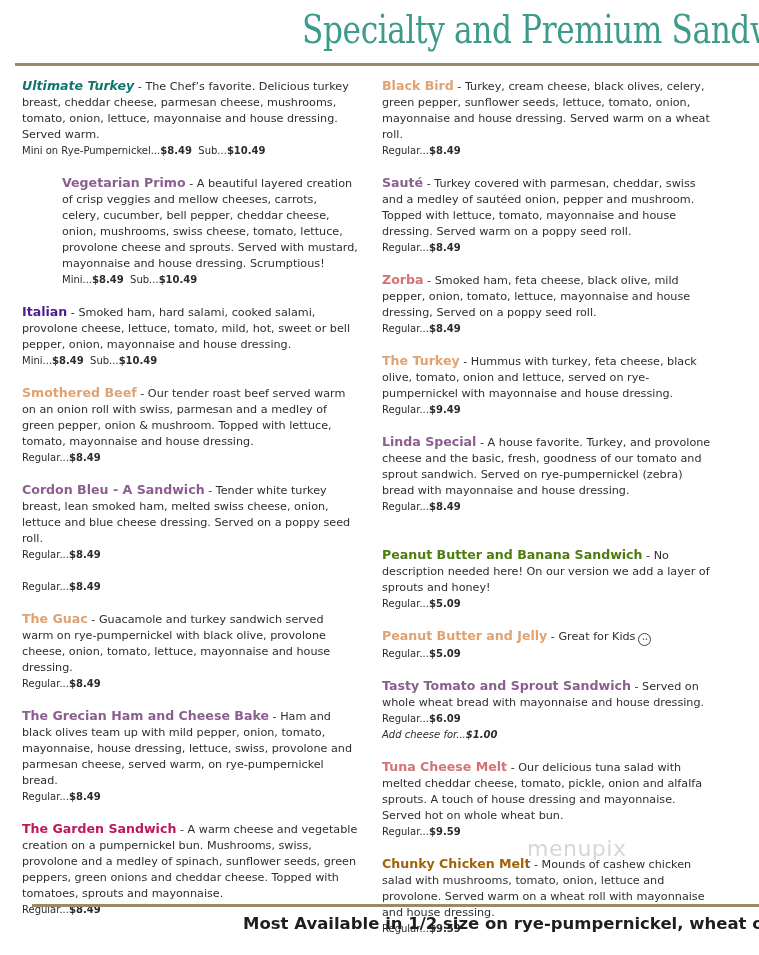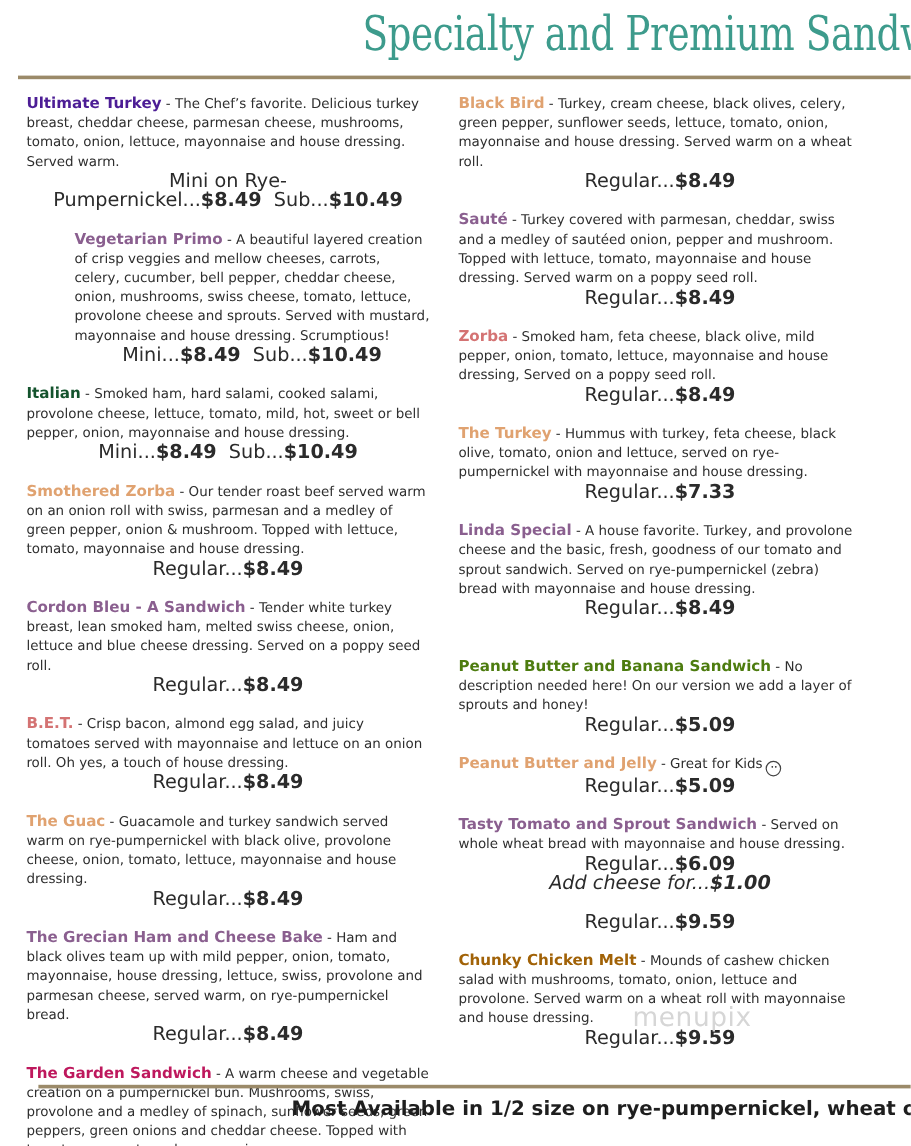--- a/index.html
+++ b/index.html
@@ -11,62 +11,61 @@
       font-weight: normal;
     }
     .rule-top { position: absolute; left: 15px; right: 0; top: 63px; height: 3px; background: #9b8a69; }
     .rule-bottom { position: absolute; left: 32px; right: 0; top: 904px; height: 3px; background: #9b8a69; }
     .col { position: absolute; top: 78px; }
     .col-left { left: 22px; width: 336px; }
     .col-right { left: 382px; width: 336px; }
     .item { font-size: 11.2px; line-height: 16px; margin: 0; }
     .item .name { font-weight: bold; font-size: 12.6px; }
     .item .desc { color: #2e2e2e; }
-    .price { text-align: center; font-size: 16px; line-height: 16px; }
+    .price { text-align: left; font-size: 10px; line-height: 16px; }
     .price b { font-weight: bold; }
     .price.italic { font-style: italic; }
     .footer {
       position: absolute; left: 243px; top: 914px; white-space: nowrap;
       font-size: 16.5px; font-weight: bold; color: #1e1e1e;
     }
     .watermark {
       position: absolute; left: 527px; top: 836px; font-size: 22px; color: #d6d6d6;
       font-family: "DejaVu Sans", sans-serif; letter-spacing: 0.5px;
     }
     .smiley { display: inline-block; width: 11px; height: 11px; border: 1px solid #444; border-radius: 50%; font-size: 8px; line-height: 11px; text-align: center; vertical-align: -1px; }
   </style>
 </head>
 <body>
 
 <div class="title">Specialty and Premium Sandwi</div>
 <div class="rule-top"></div>
 
 <div class="col col-left" id="left-col">
     <div style="margin-bottom: 16px;">
-      <p class="item"><span class="name" style="color: #4c1d95;">Ultimate Turkey</span><span class="desc"> - The Chef’s favorite. Delicious turkey breast, cheddar cheese, parmesan cheese, mushrooms, tomato, onion, lettuce, mayonnaise and house dressing. Served warm.</span></p>
+      <p class="item"><span class="name" style="color: #0f766e; font-style: italic;">Ultimate Turkey</span><span class="desc"> - The Chef’s favorite. Delicious turkey breast, cheddar cheese, parmesan cheese, mushrooms, tomato, onion, lettuce, mayonnaise and house dressing. Served warm.</span></p>
       <div class="price"><span>Mini on Rye-Pumpernickel...</span><b>$8.49</b><span>&nbsp;&nbsp;</span><span>Sub...</span><b>$10.49</b></div>
     </div>
     <div style="margin-bottom: 16px; margin-left: 40px;">
       <p class="item"><span class="name" style="color: rgb(138, 95, 143);">Vegetarian Primo</span><span class="desc"> - A beautiful layered creation of crisp veggies and mellow cheeses, carrots, celery, cucumber, bell pepper, cheddar cheese, onion, mushrooms, swiss cheese, tomato, lettuce, provolone cheese and sprouts. Served with mustard, mayonnaise and house dressing. Scrumptious!</span></p>
       <div class="price"><span>Mini...</span><b>$8.49</b><span>&nbsp;&nbsp;</span><span>Sub...</span><b>$10.49</b></div>
     </div>
     <div style="margin-bottom: 16px;">
-      <p class="item"><span class="name" style="color: #14532d;">Italian</span><span class="desc"> - Smoked ham, hard salami, cooked salami, provolone cheese, lettuce, tomato, mild, hot, sweet or bell pepper, onion, mayonnaise and house dressing.</span></p>
+      <p class="item"><span class="name" style="color: #4c1d95;">Italian</span><span class="desc"> - Smoked ham, hard salami, cooked salami, provolone cheese, lettuce, tomato, mild, hot, sweet or bell pepper, onion, mayonnaise and house dressing.</span></p>
       <div class="price"><span>Mini...</span><b>$8.49</b><span>&nbsp;&nbsp;</span><span>Sub...</span><b>$10.49</b></div>
     </div>
     <div style="margin-bottom: 16px;">
-      <p class="item"><span class="name" style="color: rgb(224, 162, 112);">Smothered Zorba</span><span class="desc"> - Our tender roast beef served warm on an onion roll with swiss, parmesan and a medley of green pepper, onion &amp; mushroom. Topped with lettuce, tomato, mayonnaise and house dressing.</span></p>
+      <p class="item"><span class="name" style="color: rgb(224, 162, 112);">Smothered Beef</span><span class="desc"> - Our tender roast beef served warm on an onion roll with swiss, parmesan and a medley of green pepper, onion &amp; mushroom. Topped with lettuce, tomato, mayonnaise and house dressing.</span></p>
       <div class="price"><span>Regular...</span><b>$8.49</b></div>
     </div>
     <div style="margin-bottom: 16px;">
       <p class="item"><span class="name" style="color: rgb(138, 95, 143);">Cordon Bleu - A Sandwich</span><span class="desc"> - Tender white turkey breast, lean smoked ham, melted swiss cheese, onion, lettuce and blue cheese dressing. Served on a poppy seed roll.</span></p>
       <div class="price"><span>Regular...</span><b>$8.49</b></div>
     </div>
     <div style="margin-bottom: 16px;">
-      <p class="item"><span class="name" style="color: rgb(212, 115, 115);">B.E.T.</span><span class="desc"> - Crisp bacon, almond egg salad, and juicy tomatoes served with mayonnaise and lettuce on an onion roll. Oh yes, a touch of house dressing.</span></p>
       <div class="price"><span>Regular...</span><b>$8.49</b></div>
     </div>
     <div style="margin-bottom: 16px;">
       <p class="item"><span class="name" style="color: rgb(224, 162, 112);">The Guac</span><span class="desc"> - Guacamole and turkey sandwich served warm on rye-pumpernickel with black olive, provolone cheese, onion, tomato, lettuce, mayonnaise and house dressing.</span></p>
       <div class="price"><span>Regular...</span><b>$8.49</b></div>
     </div>
     <div style="margin-bottom: 16px;">
       <p class="item"><span class="name" style="color: rgb(138, 95, 143);">The Grecian Ham and Cheese Bake</span><span class="desc"> - Ham and black olives team up with mild pepper, onion, tomato, mayonnaise, house dressing, lettuce, swiss, provolone and parmesan cheese, served warm, on rye-pumpernickel bread.</span></p>
       <div class="price"><span>Regular...</span><b>$8.49</b></div>
     </div>
@@ -83,40 +82,41 @@
     <div style="margin-bottom: 16px;">
       <p class="item"><span class="name" style="color: rgb(138, 95, 143);">Sauté</span><span class="desc"> - Turkey covered with parmesan, cheddar, swiss and a medley of sautéed onion, pepper and mushroom. Topped with lettuce, tomato, mayonnaise and house dressing. Served warm on a poppy seed roll.</span></p>
       <div class="price"><span>Regular...</span><b>$8.49</b></div>
     </div>
     <div style="margin-bottom: 16px;">
       <p class="item"><span class="name" style="color: rgb(212, 115, 115);">Zorba</span><span class="desc"> - Smoked ham, feta cheese, black olive, mild pepper, onion, tomato, lettuce, mayonnaise and house dressing, Served on a poppy seed roll.</span></p>
       <div class="price"><span>Regular...</span><b>$8.49</b></div>
     </div>
     <div style="margin-bottom: 16px;">
       <p class="item"><span class="name" style="color: rgb(224, 162, 112);">The Turkey</span><span class="desc"> - Hummus with turkey, feta cheese, black olive, tomato, onion and lettuce, served on rye-pumpernickel with mayonnaise and house dressing.</span></p>
-      <div class="price"><span>Regular...</span><b>$7.33</b></div>
+      <div class="price"><span>Regular...</span><b>$9.49</b></div>
     </div>
     <div style="margin-bottom: 32px;">
       <p class="item"><span class="name" style="color: rgb(138, 95, 143);">Linda Special</span><span class="desc"> - A house favorite. Turkey, and provolone cheese and the basic, fresh, goodness of our tomato and sprout sandwich. Served on rye-pumpernickel (zebra) bread with mayonnaise and house dressing.</span></p>
       <div class="price"><span>Regular...</span><b>$8.49</b></div>
     </div>
     <div style="margin-bottom: 16px;">
       <p class="item"><span class="name" style="color: #4d7c0f;">Peanut Butter and Banana Sandwich</span><span class="desc"> - No description needed here!  On our version we add a layer of sprouts and honey!</span></p>
       <div class="price"><span>Regular...</span><b>$5.09</b></div>
     </div>
     <div style="margin-bottom: 16px;">
       <p class="item"><span class="name" style="color: rgb(224, 162, 112);">Peanut Butter and Jelly</span><span class="desc"> - Great for Kids</span><span class="smiley" style="margin-left: 3px; font-size: 5px;">••</span></p>
       <div class="price"><span>Regular...</span><b>$5.09</b></div>
     </div>
     <div style="margin-bottom: 16px;">
       <p class="item"><span class="name" style="color: rgb(138, 95, 143);">Tasty Tomato and Sprout Sandwich</span><span class="desc"> - Served on whole wheat bread with mayonnaise and house dressing.</span></p>
       <div class="price"><span>Regular...</span><b>$6.09</b></div>
       <div class="price italic"><span>Add cheese for...</span><b>$1.00</b></div>
     </div>
     <div style="margin-bottom: 16px;">
+      <p class="item"><span class="name" style="color: rgb(212, 115, 115);">Tuna Cheese Melt</span><span class="desc"> - Our delicious tuna salad with melted cheddar cheese, tomato, pickle, onion and alfalfa sprouts. A touch of  house dressing and mayonnaise. Served hot on whole wheat bun.</span></p>
       <div class="price"><span>Regular...</span><b>$9.59</b></div>
     </div>
     <div style="margin-bottom: 0px;">
       <p class="item"><span class="name" style="color: #a16207;">Chunky Chicken Melt</span><span class="desc"> - Mounds of cashew chicken salad with mushrooms, tomato, onion, lettuce and provolone. Served warm on a wheat roll with mayonnaise and house dressing.</span></p>
       <div class="price"><span>Regular...</span><b>$9.59</b></div>
     </div>
   </div>
 
 <div class="watermark">menupix</div>
 <div class="rule-bottom"></div>

